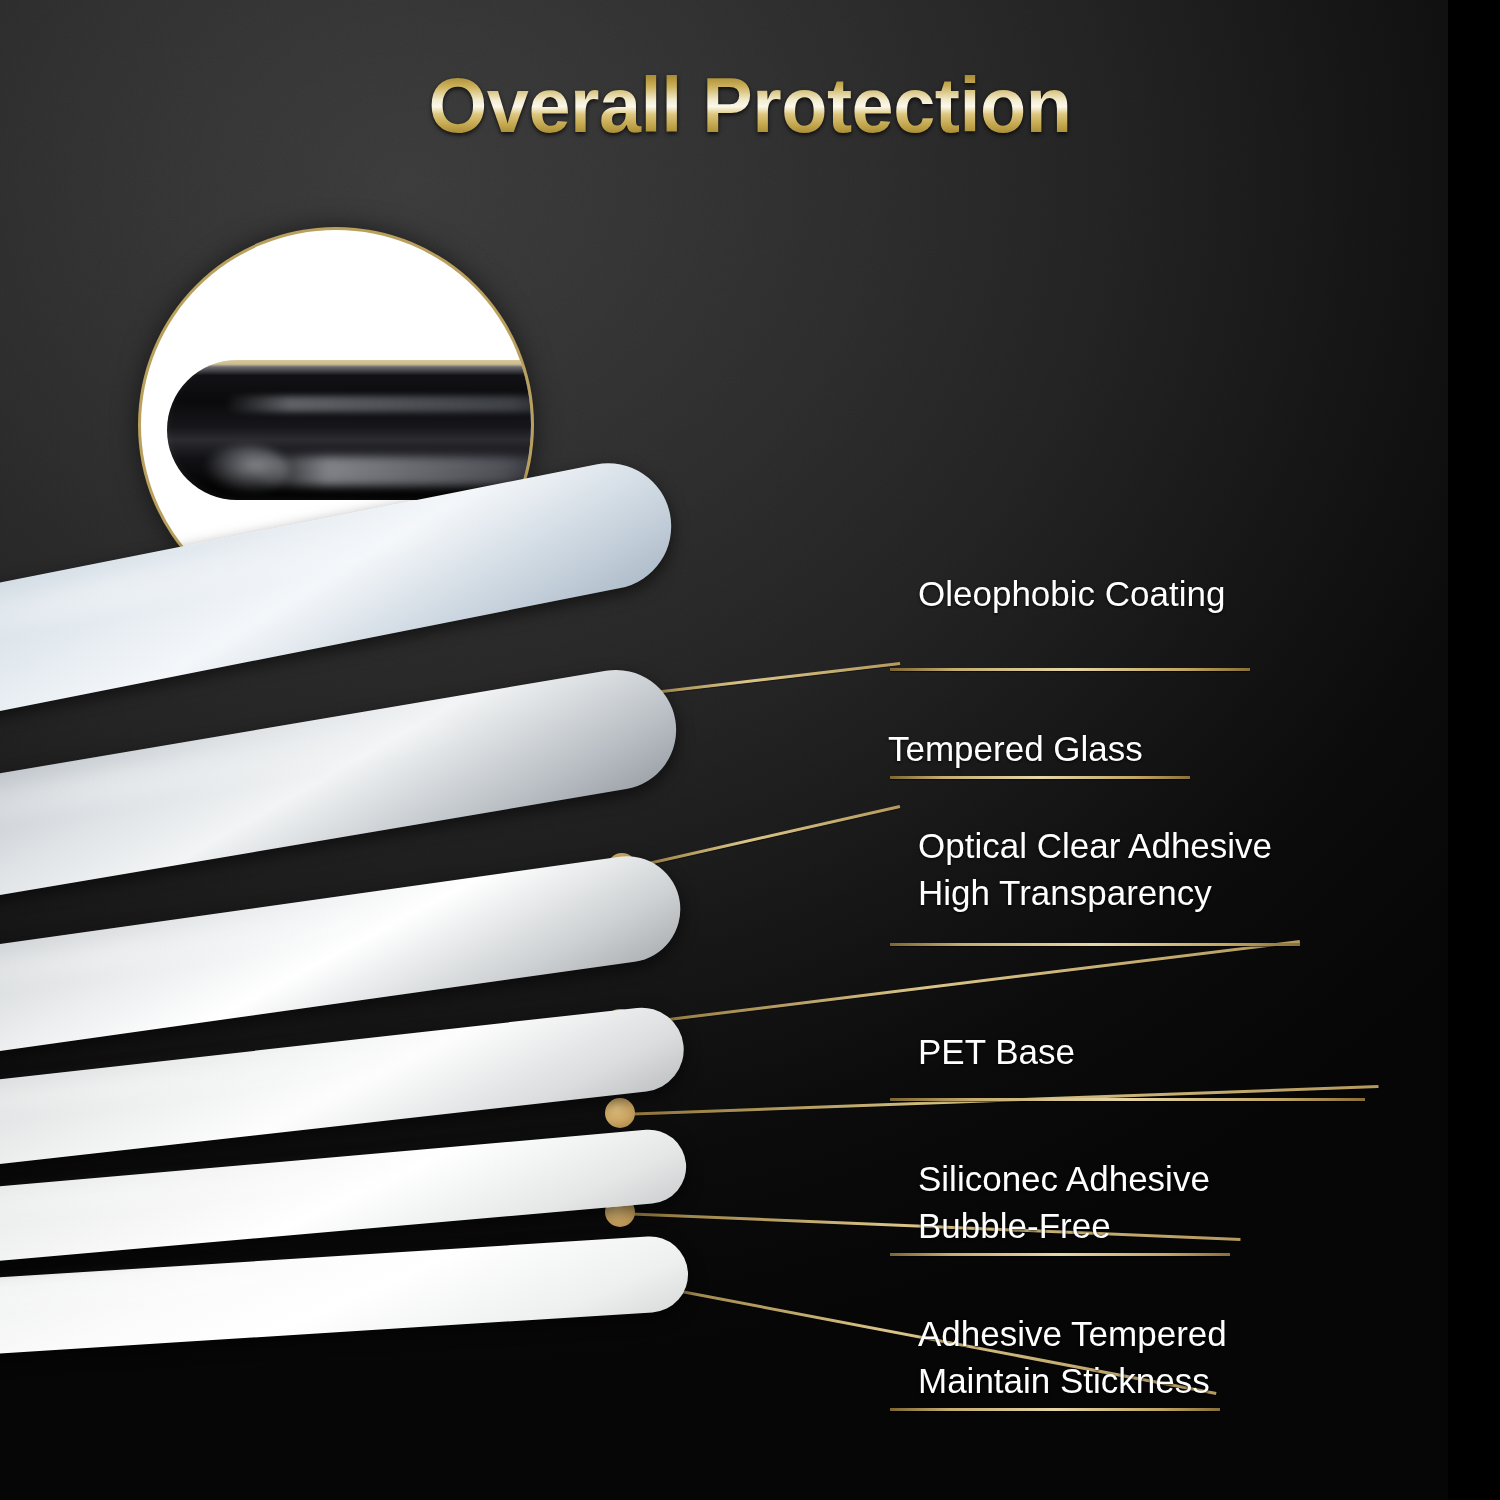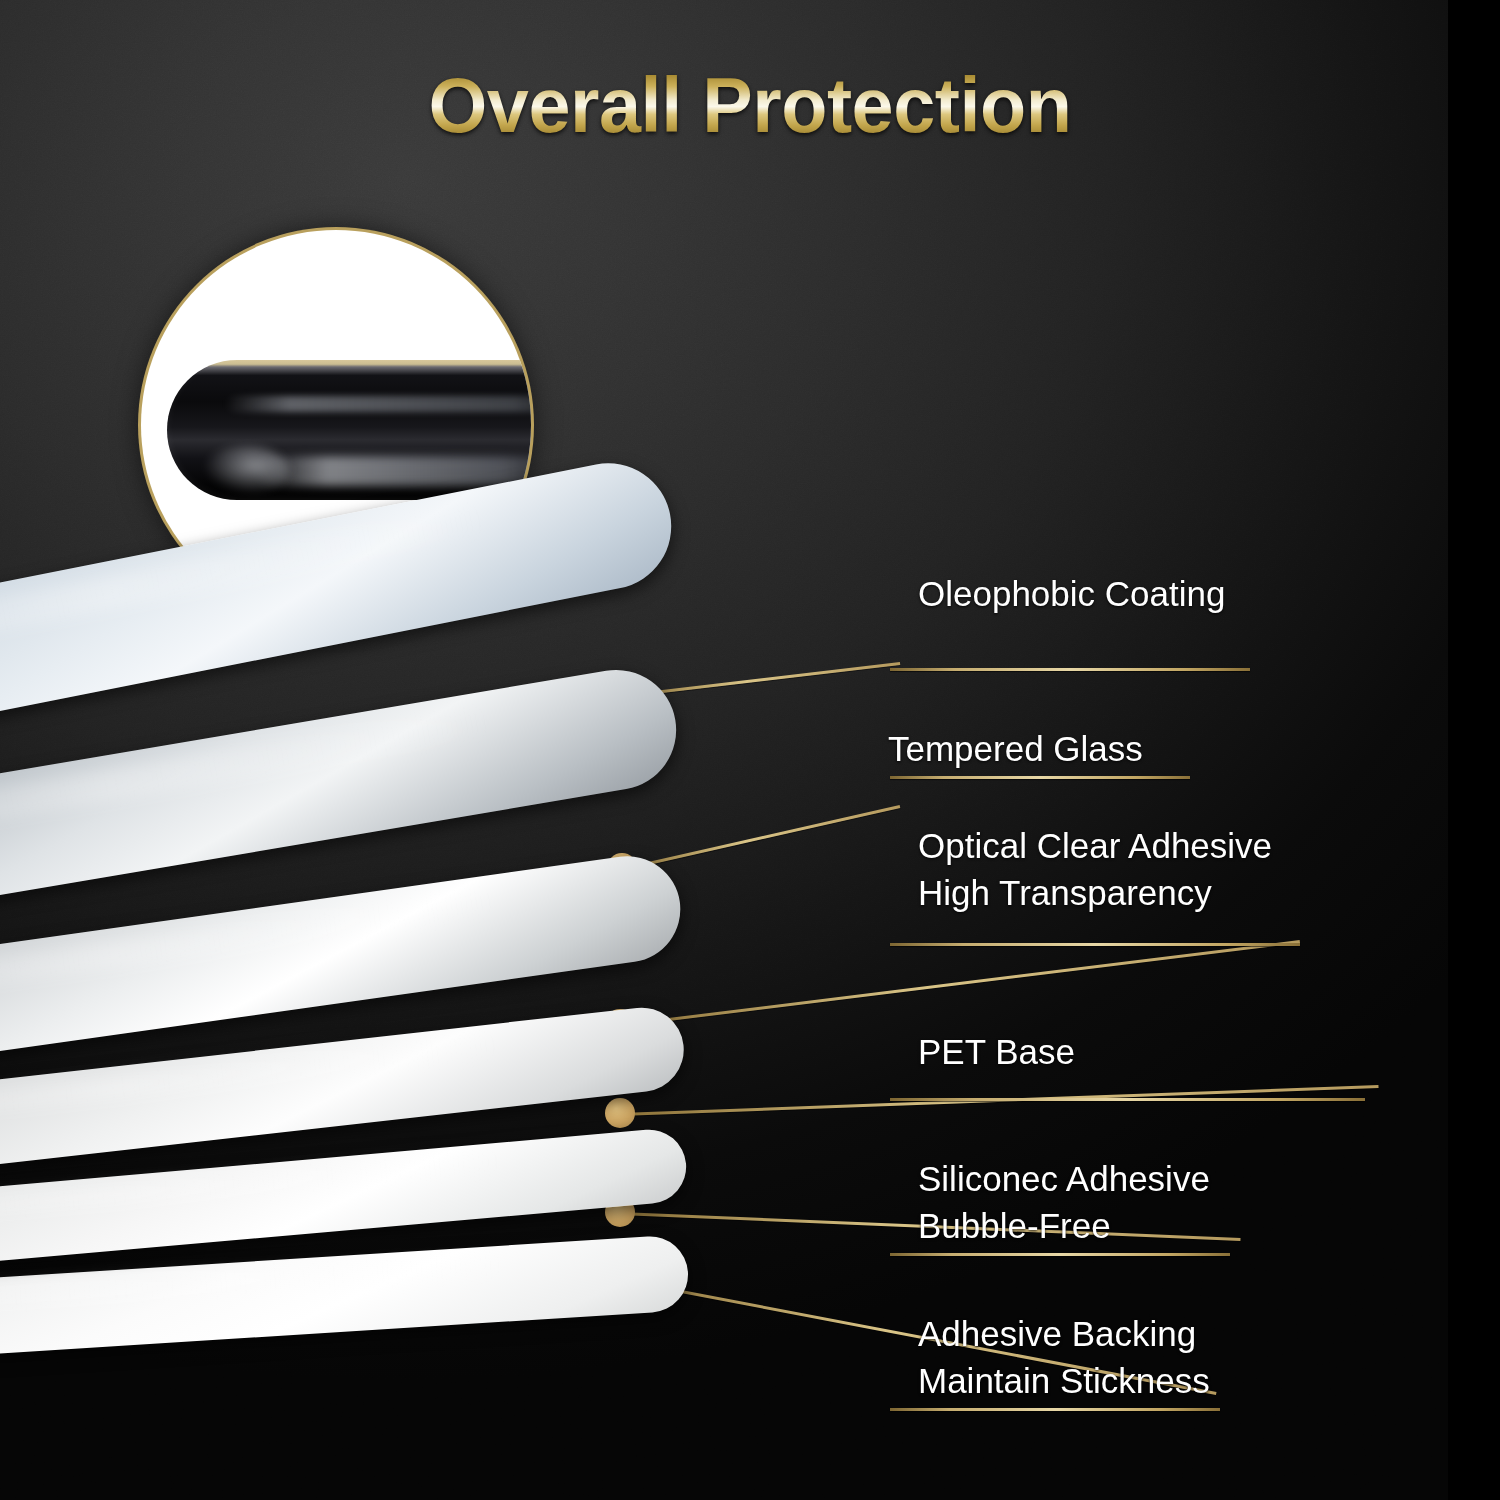--- a/index.html
+++ b/index.html
@@ -272,19 +272,19 @@
       <div class="label" style="left: 918px; top: 1028px;">
         <div class="ln">PET Base</div>
       </div>
       <div class="underline" style="left: 890px; top: 1098px; width: 475px;"></div>
       <div class="label" style="left: 918px; top: 1155px;">
         <div class="ln">Siliconec Adhesive</div>
         <div class="ln">Bubble-Free</div>
       </div>
       <div class="underline" style="left: 890px; top: 1253px; width: 340px;"></div>
       <div class="label" style="left: 918px; top: 1310px;">
-        <div class="ln">Adhesive Backing</div>
+        <div class="ln">Adhesive Tempered</div>
         <div class="ln">Maintain Stickness</div>
       </div>
       <div class="underline" style="left: 890px; top: 1408px; width: 330px;"></div>
     </div>
 
 </div>
 
 </body></html>

